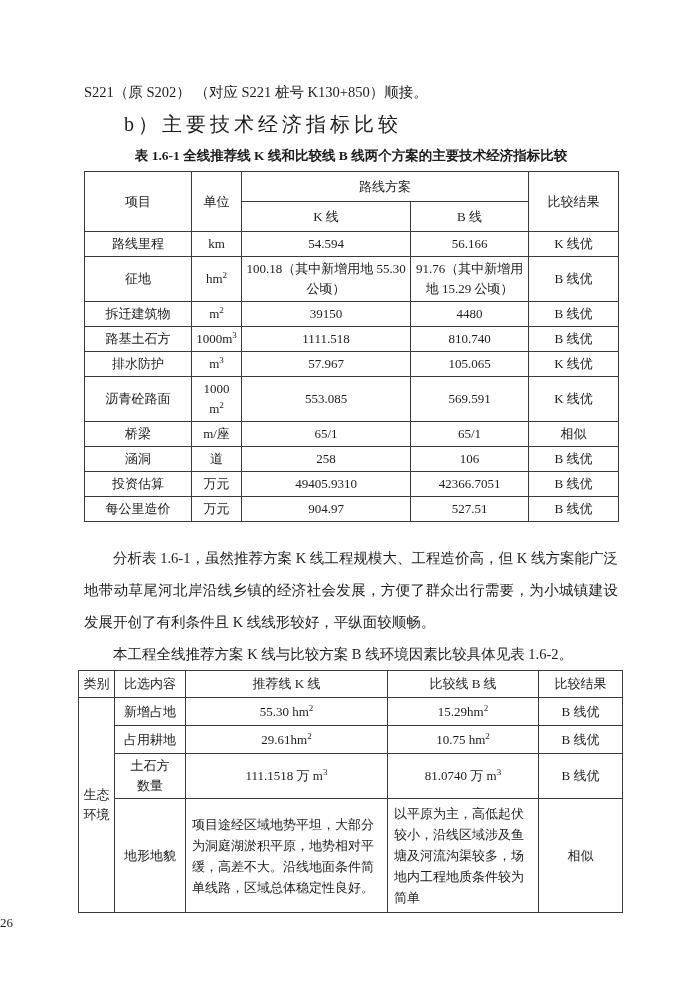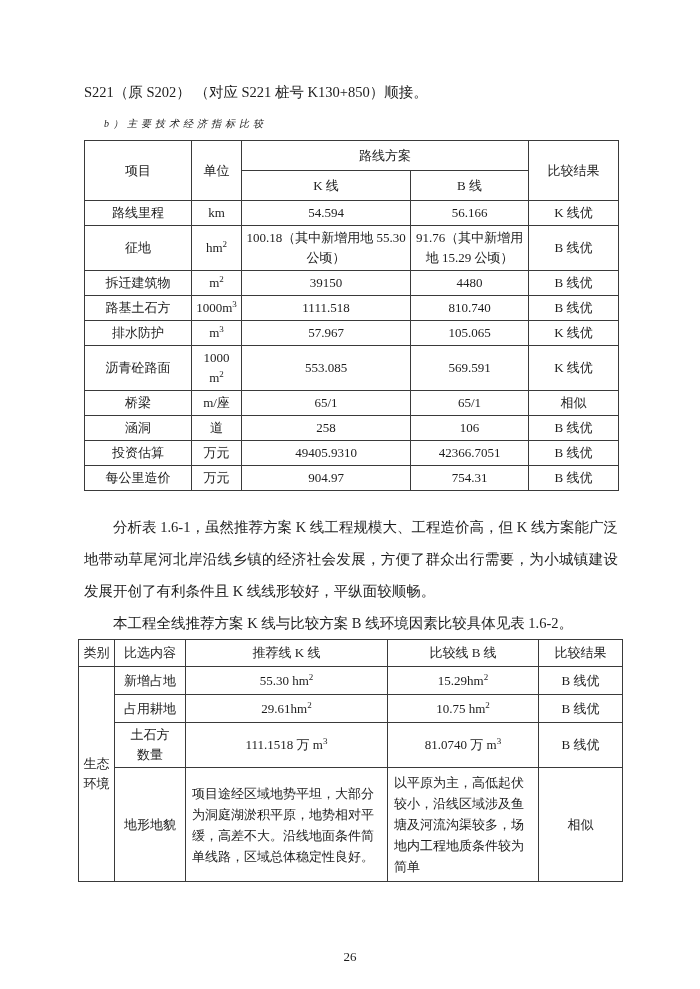--- a/index.html
+++ b/index.html
@@ -14,25 +14,24 @@
   .page {
     position: absolute;
     left: 84px; top: 76px;
     width: 534px;
   }
   .body-line {
     font-size: 14.5px;
     line-height: 32px;
   }
   .heading-b {
-    font-size: 10px;
+    font-size: 20px;
     line-height: 32px;
     text-indent: 2em;
     letter-spacing: 4px;
-    font-style: italic;
   }
   .heading-c {
     font-size: 14.5px;
     line-height: 32px;
     text-indent: 2em;
   }
   .body-para {
     font-size: 14.5px;
     line-height: 32px;
     text-align: justify;
@@ -68,34 +67,34 @@
   sup { font-size: 9px; line-height: 0; }
   .cell-left {
     text-align: left;
     padding: 4px 6px;
     line-height: 21px;
   }
   .category-cell { white-space: pre-line; }
   .page-number {
     position: absolute;
     left: 0; right: 0;
-    top: 949px;
-    text-align: center;
+    top: 915px;
     font-size: 13px;
   }
   .spacer-20 { height: 20px; }
 </style>
 </head>
 <body>
 
 <div class="page">
 
   <p class="body-line">S221（原 S202） （对应 S221 桩号 K130+850）顺接。</p>
   <p class="heading-b">b）主要技术经济指标比较</p>
 
+  <h3 class="table-title">表 1.6-1 全线推荐线 K 线和比较线 B 线两个方案的主要技术经济指标比较</h3>
 
   <table class="t1">
     <colgroup>
       <col style="width:107px">
         <col style="width:50px">
         <col style="width:169px">
         <col style="width:118px">
         <col style="width:90px">
     </colgroup>
     <thead>
@@ -172,21 +171,21 @@
         <td>投资估算</td>
         <td class="unit-cell"><span>万元</span><sup></sup></td>
         <td>49405.9310</td>
         <td>42366.7051</td>
         <td>B 线优</td>
       </tr>
       <tr>
         <td>每公里造价</td>
         <td class="unit-cell"><span>万元</span><sup></sup></td>
         <td>904.97</td>
-        <td>754.31</td>
+        <td>527.51</td>
         <td>B 线优</td>
       </tr>
     </tbody>
   </table>
 
   <div class="spacer-20"></div>
 
   <p class="body-para">分析表 1.6-1，虽然推荐方案 K 线工程规模大、工程造价高，但 K 线方案能广泛地带动草尾河北岸沿线乡镇的经济社会发展，方便了群众出行需要，为小城镇建设发展开创了有利条件且 K 线线形较好，平纵面较顺畅。</p>
   <p class="body-para">本工程全线推荐方案 K 线与比较方案 B 线环境因素比较具体见表 1.6-2。</p>
 

